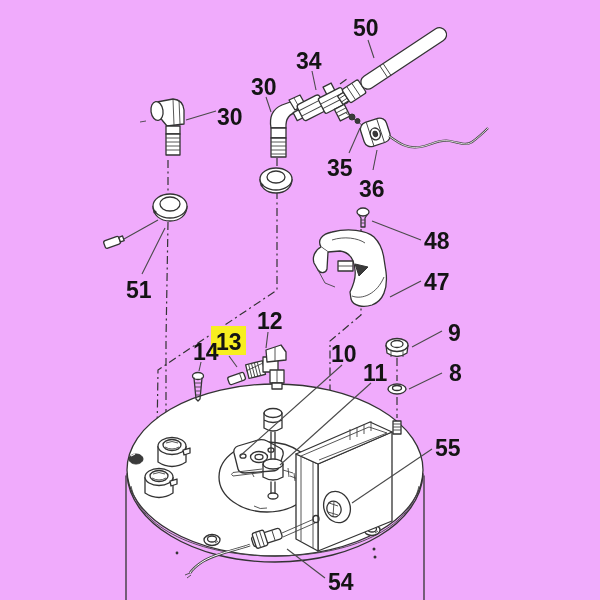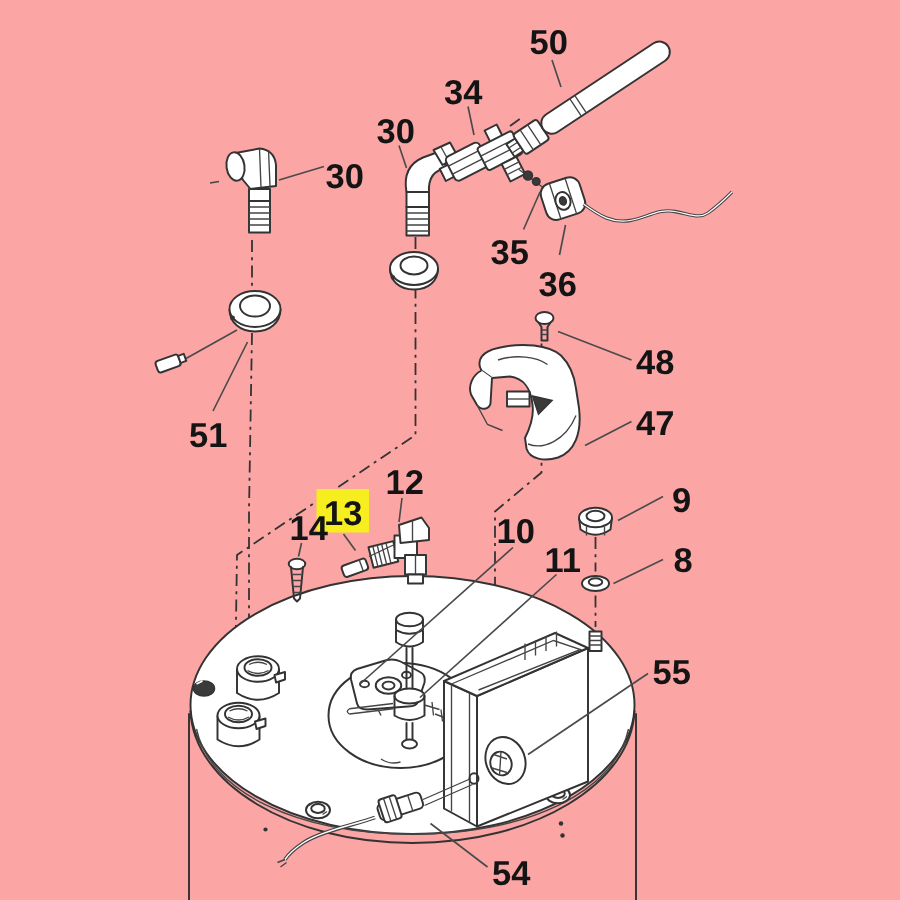--- a/index.html
+++ b/index.html
@@ -1,17 +1,17 @@
 <!DOCTYPE html>
 <html><head>
 <meta charset="utf-8">
 <style>
   html,body{margin:0;padding:0;background:#fff;}
   .canvas{
-    width:600px;height:600px;background:#fca5a5;position:relative;overflow:hidden;
+    width:600px;height:600px;background:#f0abfc;position:relative;overflow:hidden;
     font-family:"Liberation Sans", sans-serif;
   }
   svg{display:block;}
   .ln{stroke:#333;stroke-width:1.3;fill:none;stroke-linecap:round;stroke-linejoin:round;}
   .fw{stroke:#333;stroke-width:1.3;fill:#fff;stroke-linejoin:round;}
   .dk{stroke:#333;stroke-width:1;fill:#3a3a3a;}
   .dash{stroke:#333;stroke-width:1.2;fill:none;stroke-dasharray:8 3.5 2 3.5;}
   .leader{stroke:#4a4a4a;stroke-width:1.1;fill:none;}
   .thin{stroke:#444;stroke-width:.9;fill:none;}
   .lbl{font-family:"Liberation Sans", sans-serif;font-size:23px;font-weight:bold;fill:#141414;}

